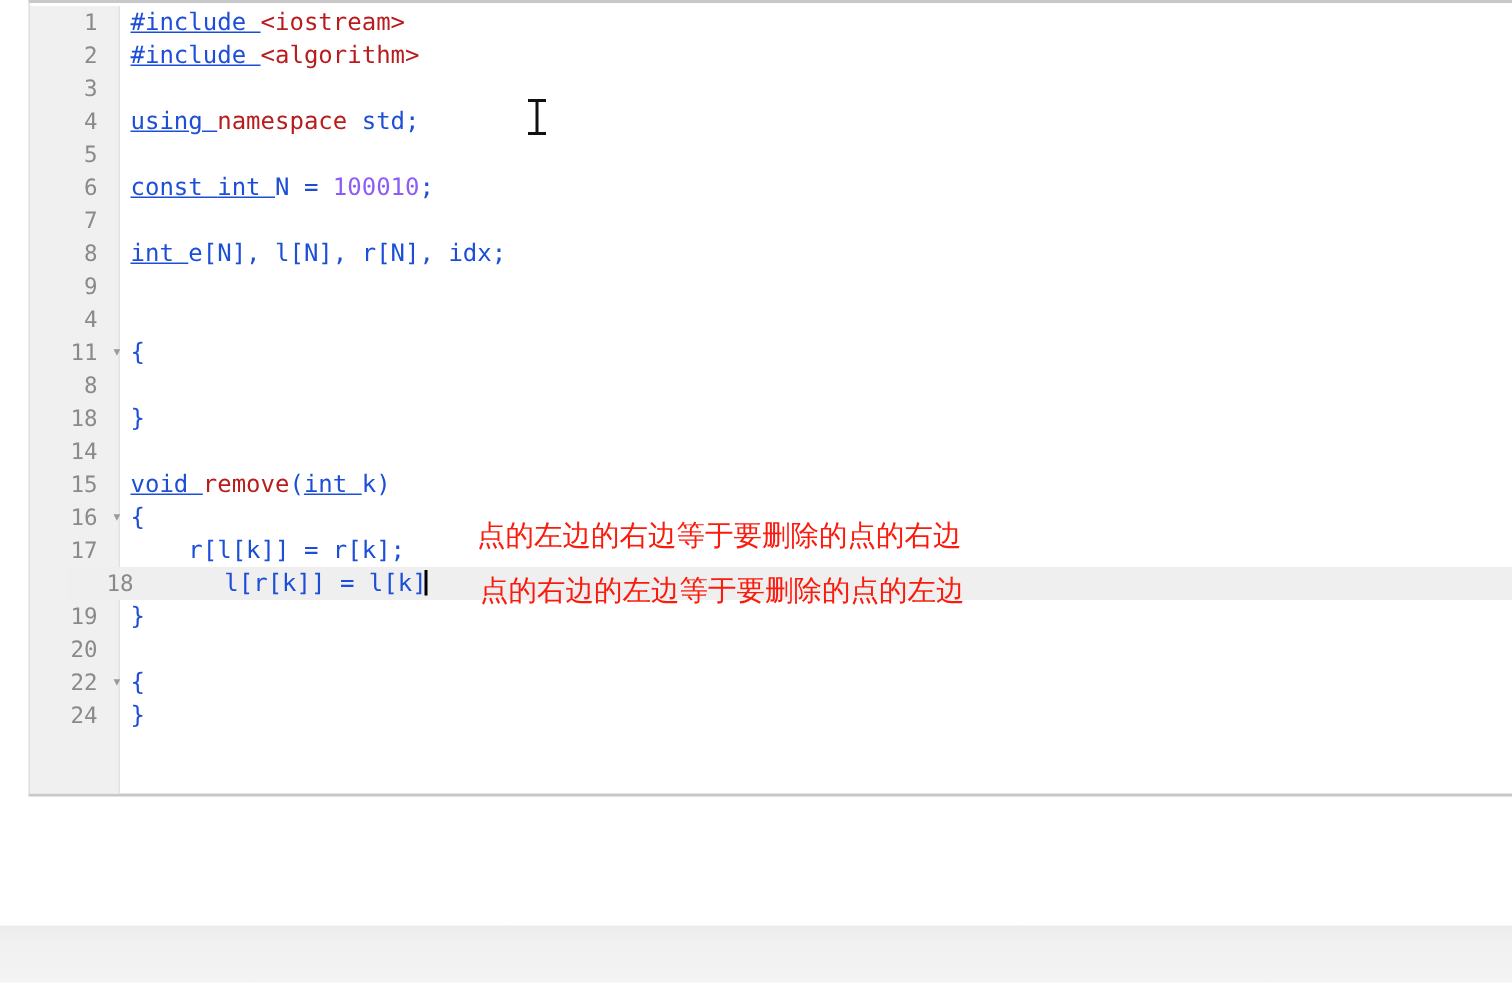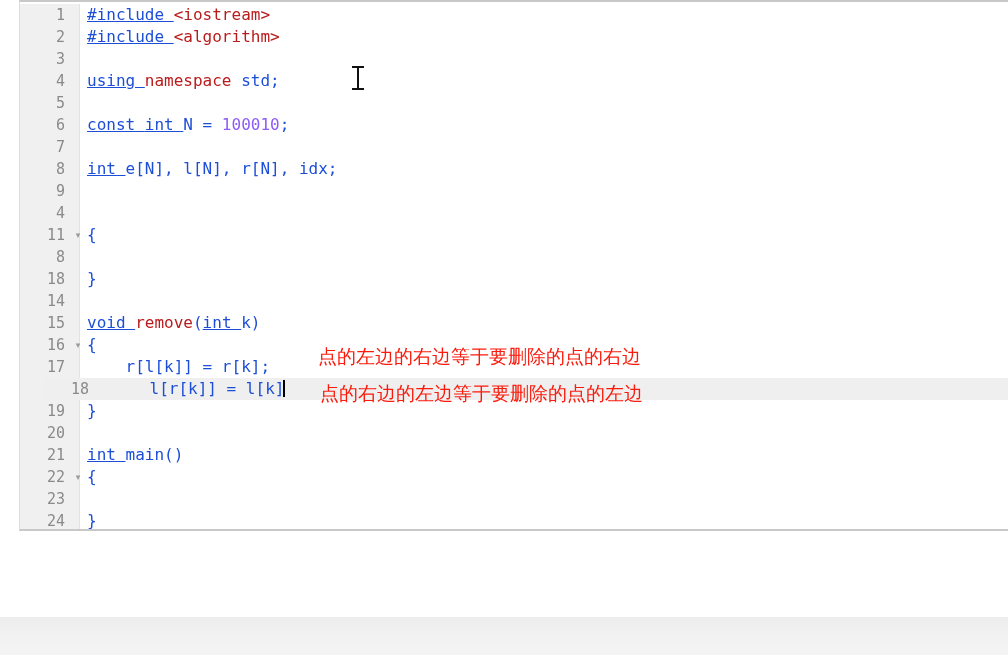--- a/index.html
+++ b/index.html
@@ -191,23 +191,21 @@
         <div class="code-line"><span class="lineno">11</span><span class="fold">▾</span><span class="codetext"><span class="pln">{</span></span></div>
         <div class="code-line"><span class="lineno">8</span><span class="codetext"></span></div>
         <div class="code-line"><span class="lineno">18</span><span class="codetext"><span class="pln">}</span></span></div>
         <div class="code-line"><span class="lineno">14</span><span class="codetext"></span></div>
         <div class="code-line"><span class="lineno">15</span><span class="codetext"><span class="kw">void </span><span class="dim">remove</span><span class="pln">(</span><span class="kw">int </span><span class="pln">k)</span></span></div>
         <div class="code-line"><span class="lineno">16</span><span class="fold">▾</span><span class="codetext"><span class="pln">{</span></span></div>
         <div class="code-line"><span class="lineno">17</span><span class="codetext"><span class="pln">    r[l[k]] = r[k];</span></span></div>
         <div class="code-line current"><span class="lineno">18</span><span class="codetext"><span class="pln">    l[r[k]] = l[k]</span><span class="caret"></span></span></div>
         <div class="code-line"><span class="lineno">19</span><span class="codetext"><span class="pln">}</span></span></div>
         <div class="code-line"><span class="lineno">20</span><span class="codetext"></span></div>
-        <div class="code-line"><span class="lineno">21</span><span class="codetext"><span class="kw">int </span><span class="pln">main()</span></span></div>
         <div class="code-line"><span class="lineno">22</span><span class="fold">▾</span><span class="codetext"><span class="pln">{</span></span></div>
-        <div class="code-line"><span class="lineno">23</span><span class="codetext"></span></div>
         <div class="code-line"><span class="lineno">24</span><span class="codetext"><span class="pln">}</span></span></div>
       </div>
 
     <div class="annot" id="annot-1">点的左边的右边等于要删除的点的右边</div>
 
     <div class="annot" id="annot-2">点的右边的左边等于要删除的点的左边</div>
 
   </div>
 
   <div id="mouse-ibeam">

